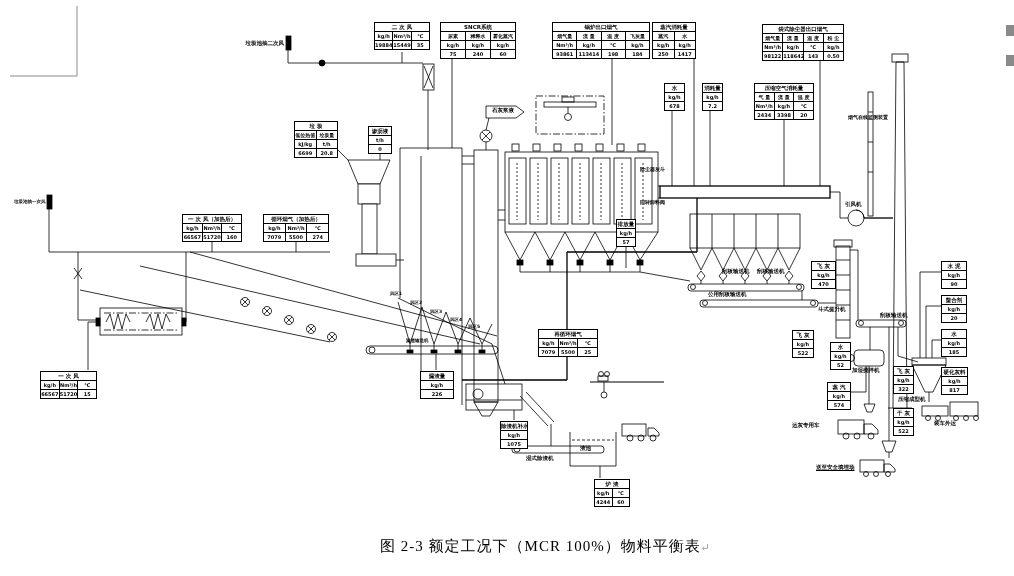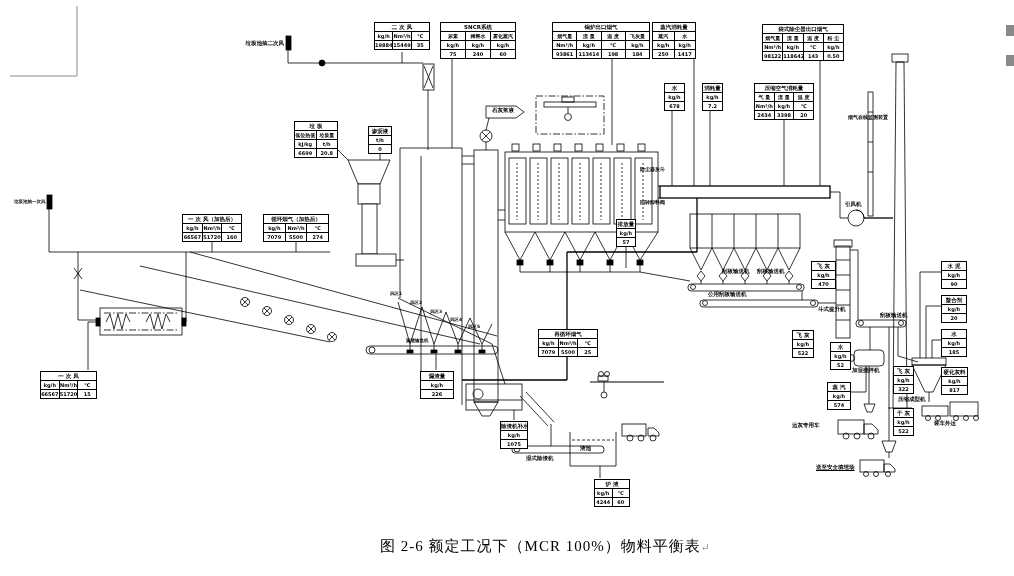--- a/index.html
+++ b/index.html
@@ -684,15 +684,15 @@
       <div class="lbl" style="left: 792px; top: 422px; width: 40px; font-size: 5.5px; text-align: left;">运灰专用车</div>
       <div class="lbl ul" style="left: 816px; top: 464px; width: 54px; font-size: 5.5px; text-align: left;">送至安全填埋场</div>
       <div class="lbl" style="left: 526px; top: 455px; width: 40px; font-size: 5.5px; text-align: left;">湿式除渣机</div>
       <div class="lbl" style="left: 580px; top: 445px; width: 22px; font-size: 5.5px; text-align: left;">渣池</div>
       <div class="lbl" style="left: 640px; top: 167px; width: 38px; font-size: 5px; text-align: left;">除尘器灰斗</div>
       <div class="lbl" style="left: 640px; top: 200px; width: 38px; font-size: 5px; text-align: left;">回转卸料阀</div>
       <div class="lbl" style="left: 406px; top: 338px; width: 40px; font-size: 4.5px; text-align: left;">漏渣输送机</div>
     </div>
 
   <div id="caption">
-    <span>图 2-6  额定工况下（MCR 100%）物料平衡表</span><span class="pmark">↵</span>
+    <span>图 2-3  额定工况下（MCR 100%）物料平衡表</span><span class="pmark">↵</span>
   </div>
 </div>
 
 </body></html>

